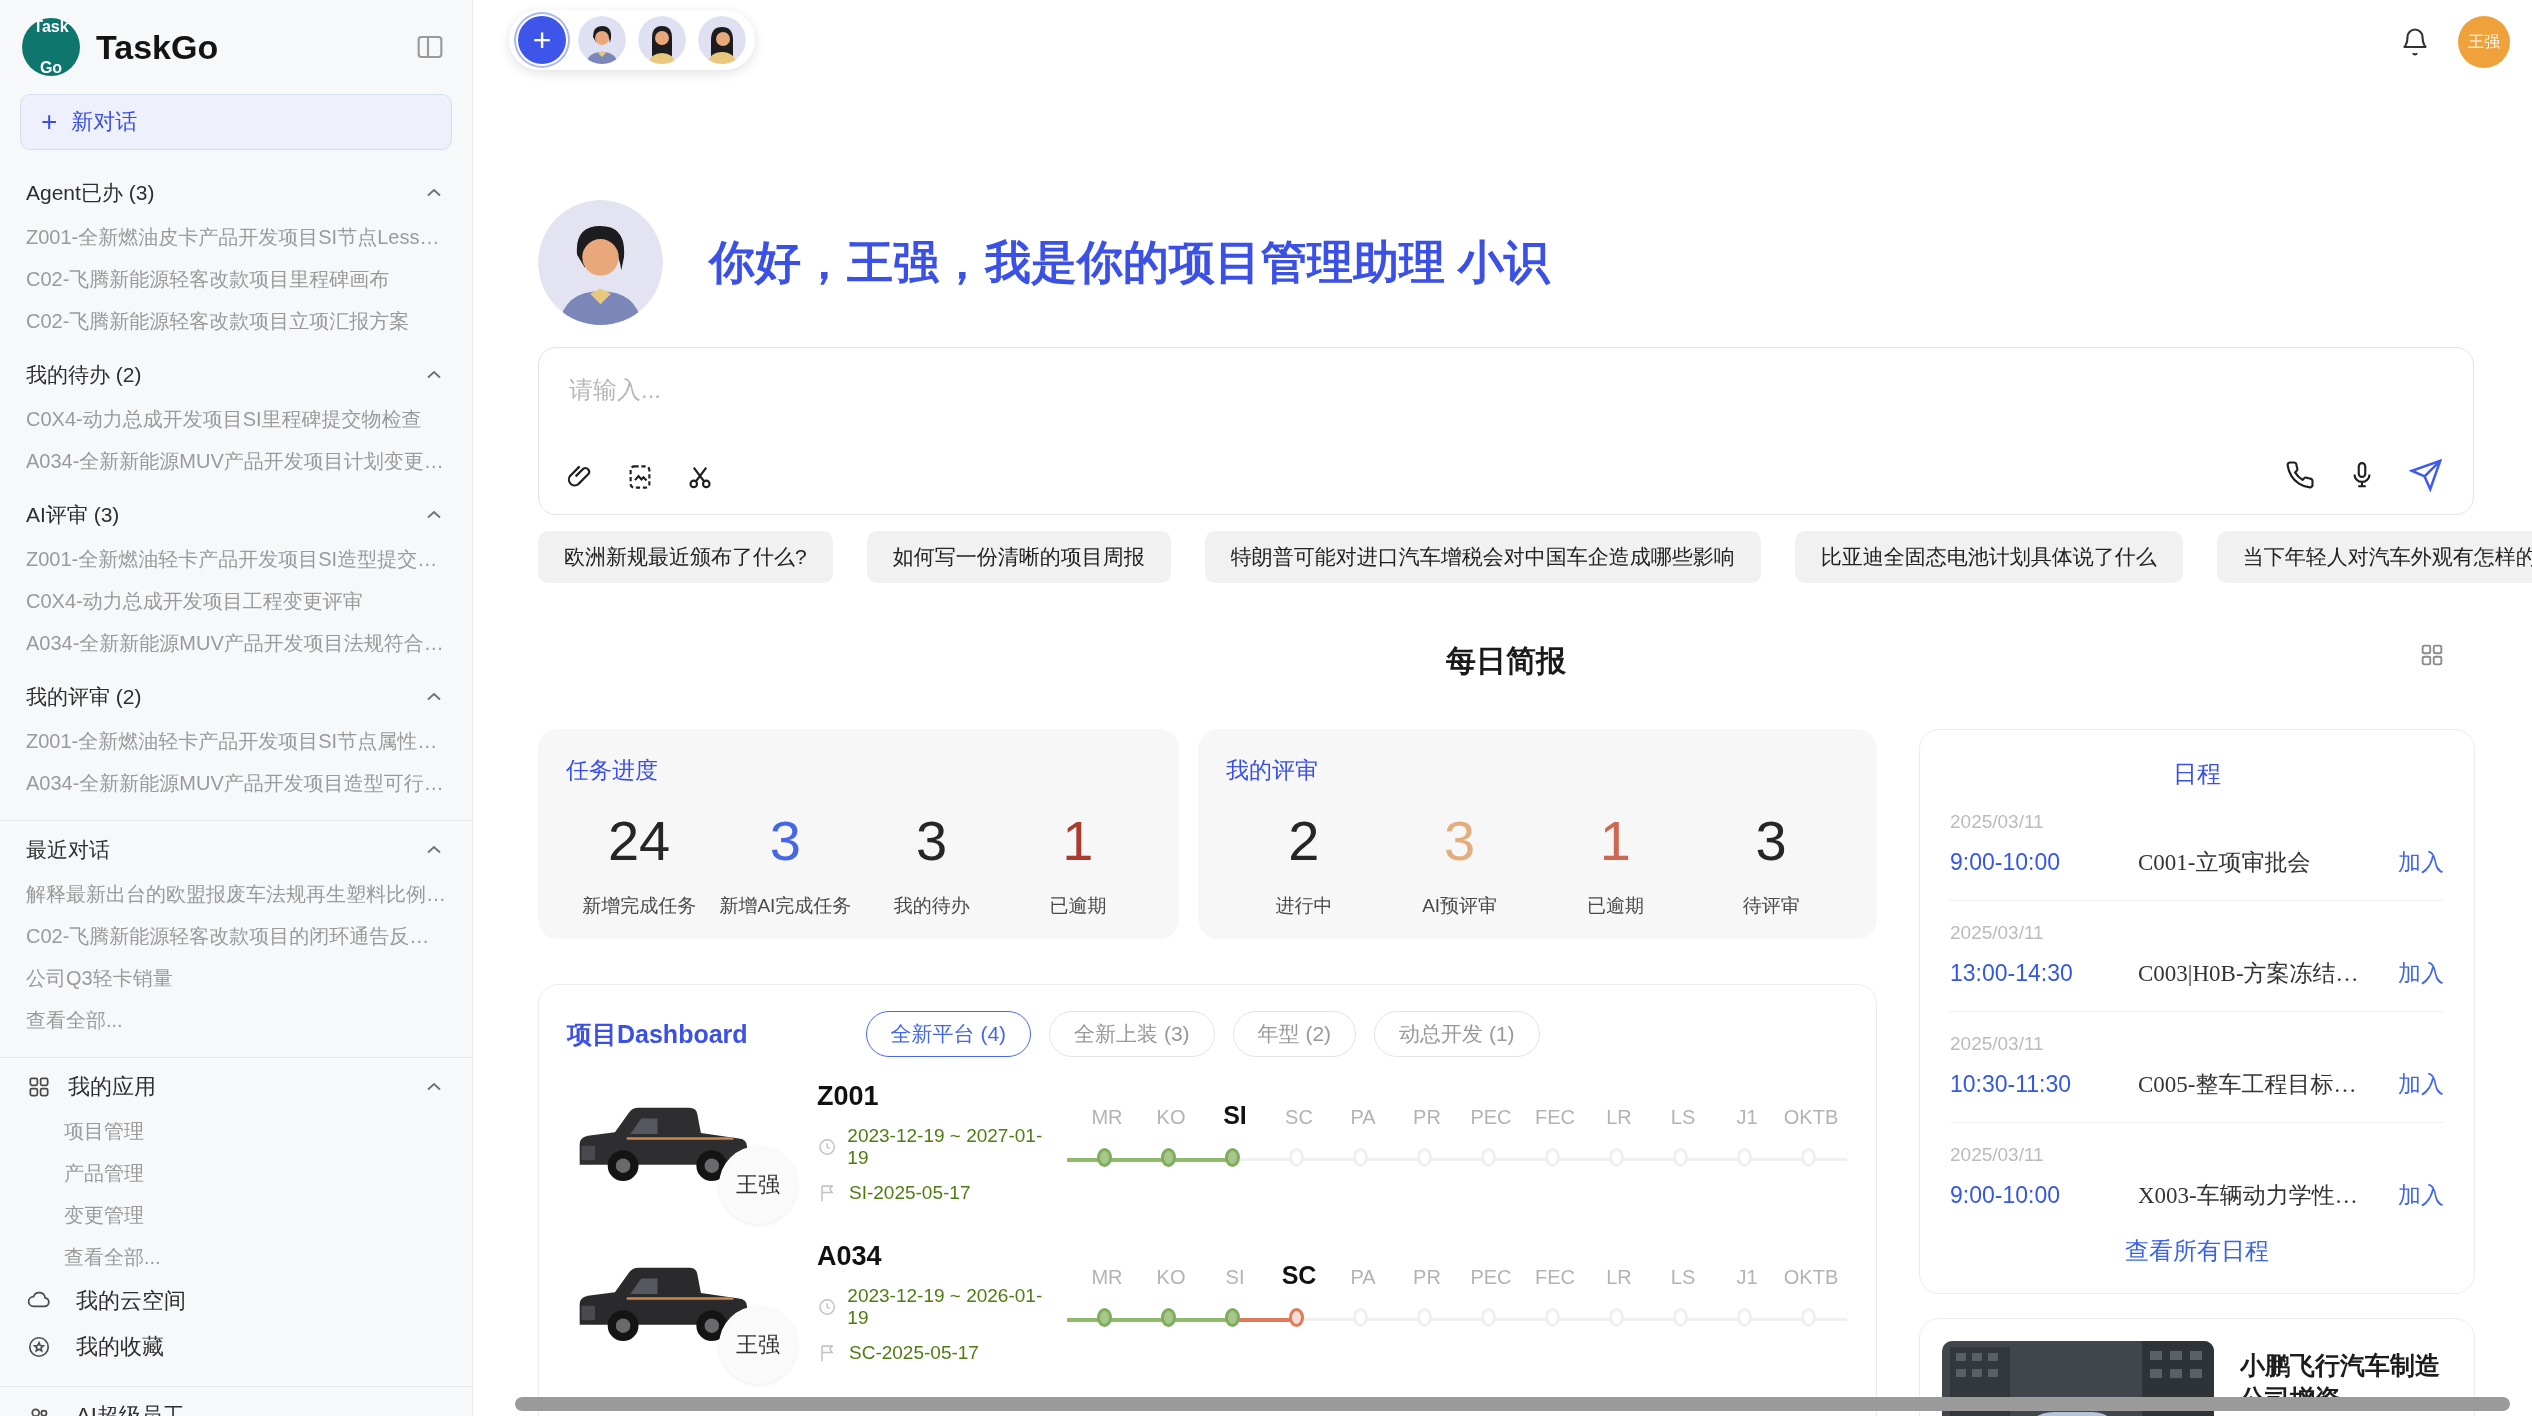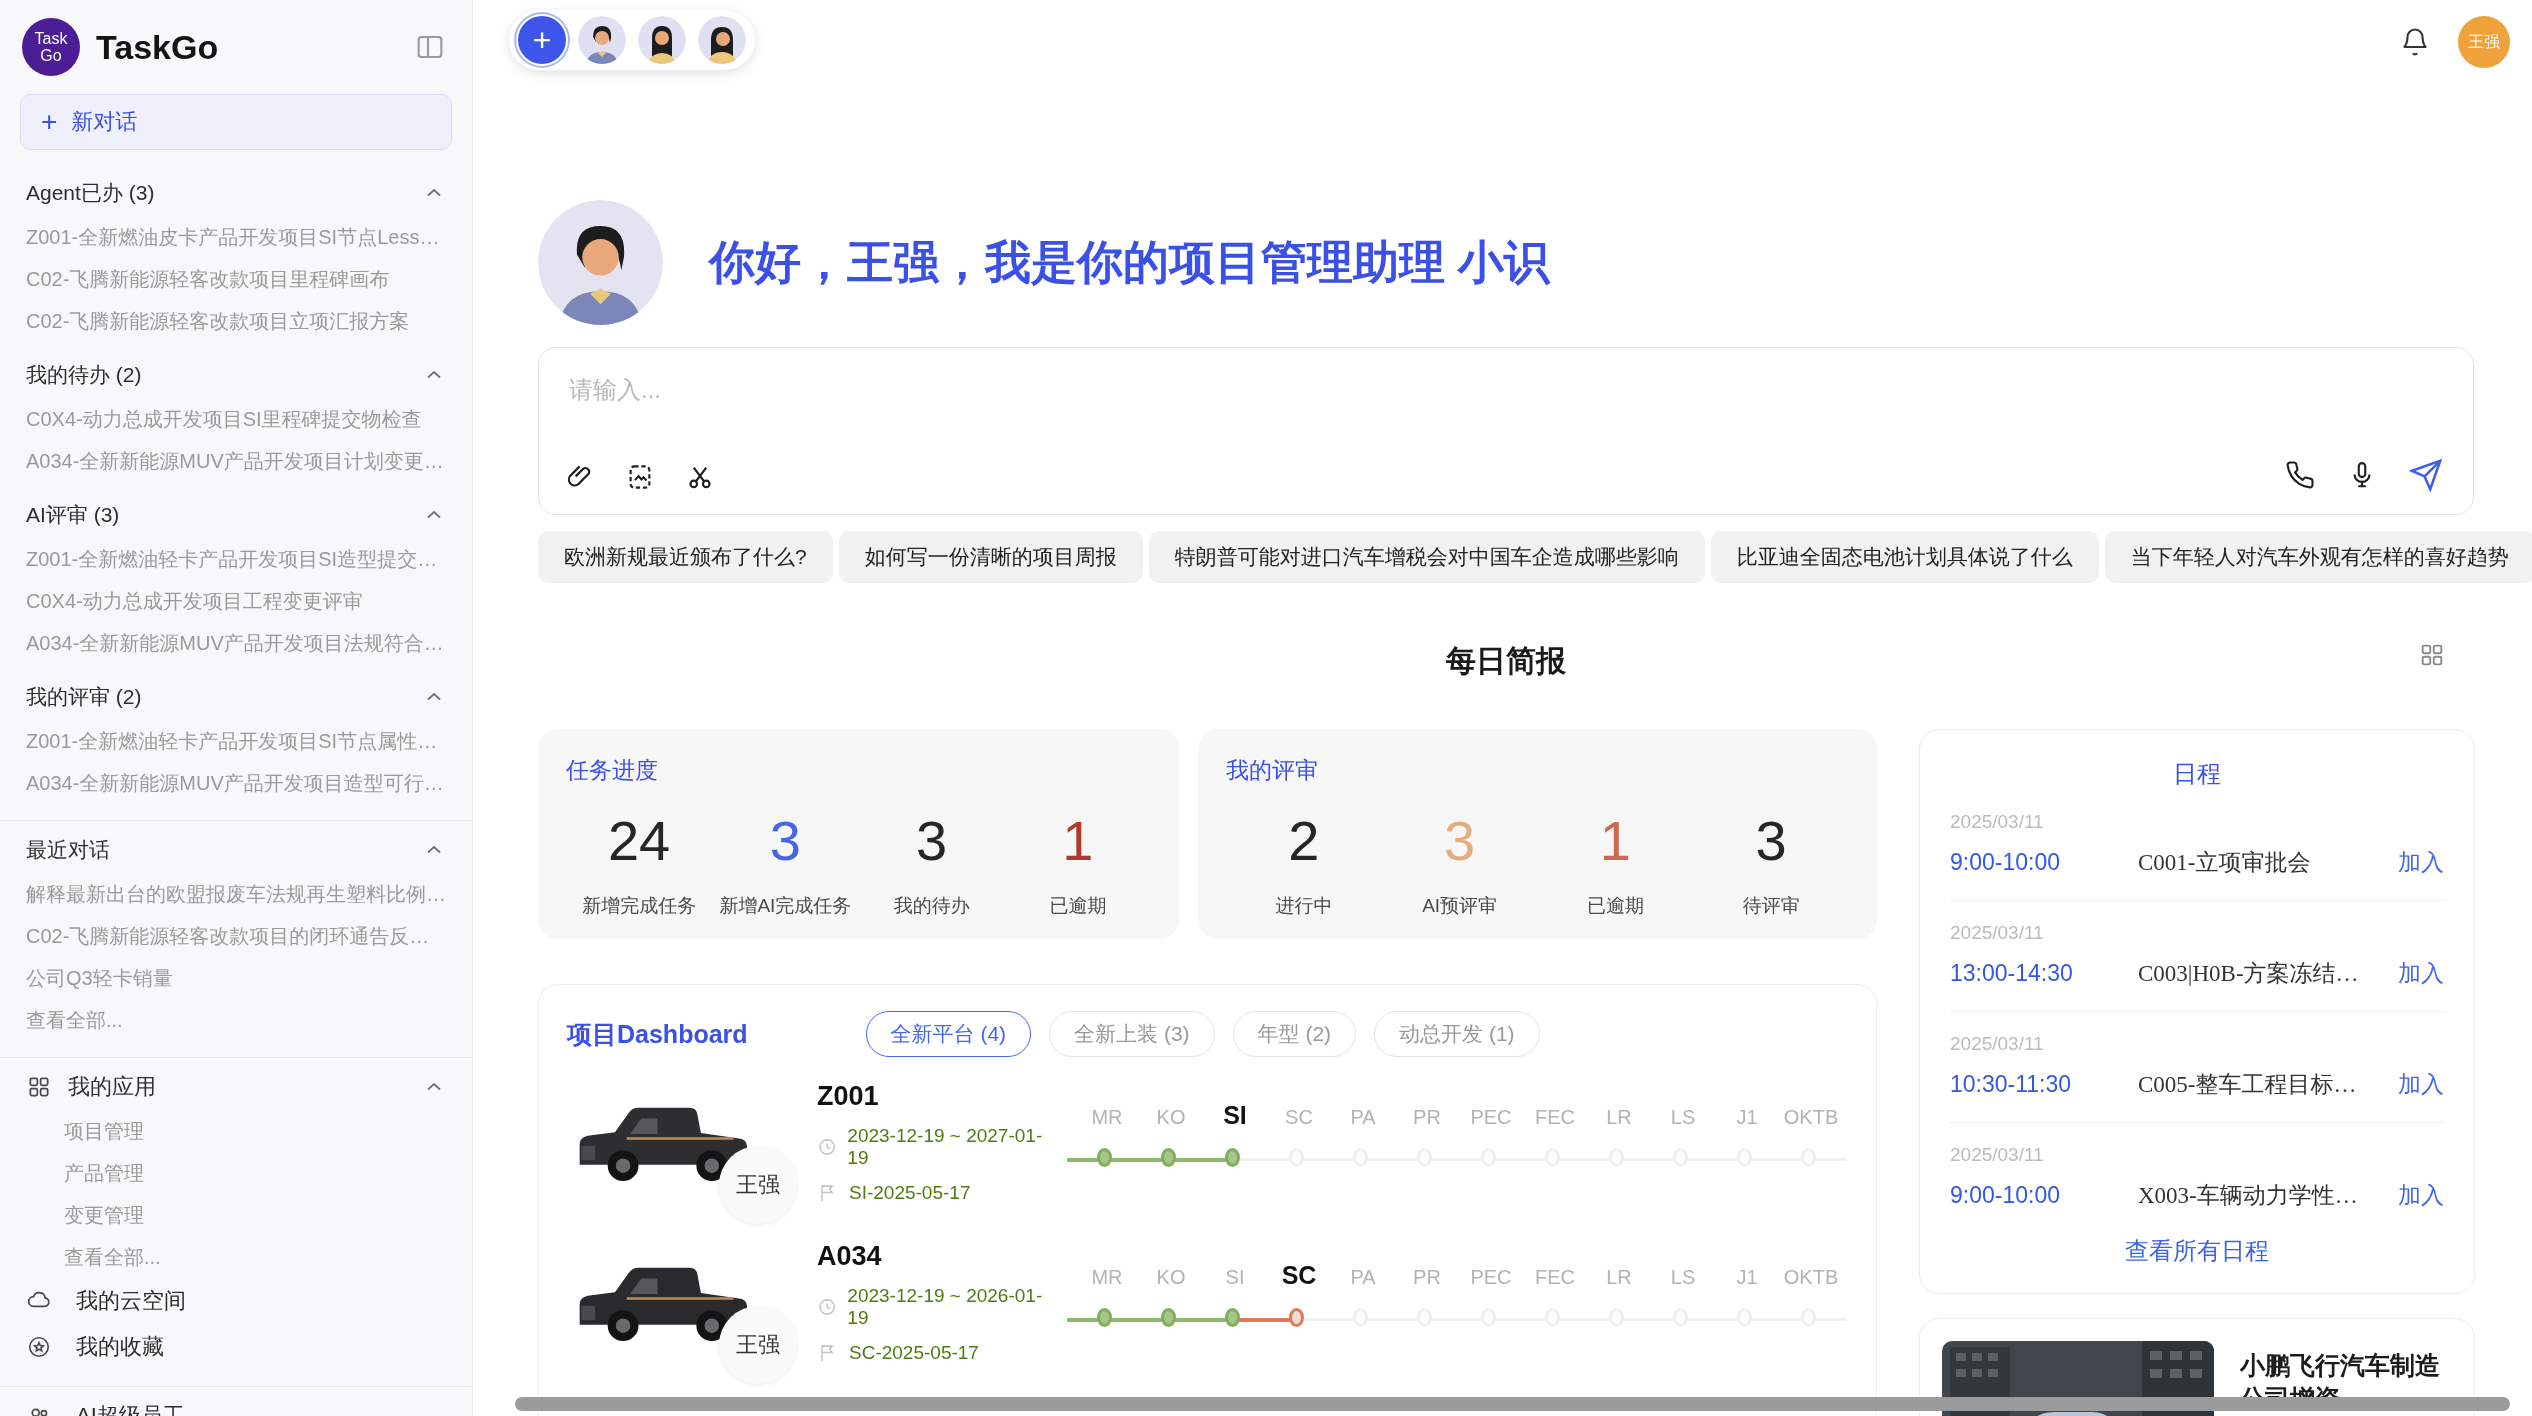--- a/index.html
+++ b/index.html
@@ -4,23 +4,23 @@
 <style>
   * { box-sizing: border-box; margin: 0; padding: 0; }
   html,body { width:2532px; height:1416px; overflow:hidden; background:#fff;
     font-family:"Liberation Sans", sans-serif; color:#1f1f1f; }
   svg { display:block; }
 
   
   .sidebar { position:absolute; left:0; top:0; width:473px; height:1416px;
     background:#f7f8fa; border-right:1px solid #ebebeb; overflow:hidden; }
   .sb-head { display:flex; align-items:center; padding:18px 22px 10px 22px; }
-  .logo { width:58px; height:58px; border-radius:50%; background:#4c1d95; color:#fff;
-    display:flex; flex-direction:column; align-items:center; justify-content:center;
-    font-size:16px; font-weight:400; line-height:1.08; flex:none; }
+  .logo { width:58px; height:58px; border-radius:50%; background:#0f766e; color:#fff;
+    display:flex; flex-direction:column; align-items:center; justify-content:space-between;
+    font-size:16px; font-weight:700; line-height:1.08; flex:none; }
   .app-name { font-size:34px; font-weight:700; color:#141414; margin-left:16px; flex:1; }
   .icon-btn { width:40px; height:40px; display:flex; align-items:center; justify-content:center; cursor:pointer; }
   .new-chat { margin:8px 20px 20px 20px; height:56px; border:1px solid #d9ddf3; background:#eef0fb;
     border-radius:10px; display:flex; align-items:center; gap:14px; padding:0 20px;
     color:#3b50e0; font-size:22px; cursor:pointer; }
   .new-chat .plus { font-size:28px; line-height:1; }
   .sb-section-head { display:flex; align-items:center; justify-content:space-between;
     padding:0 26px; height:46px; margin-top:10px; font-size:21px; color:#2e2e2e; cursor:pointer; }
   .sb-item { padding:0 26px; height:42px; line-height:42px; font-size:20px; color:#9a9a9a;
     white-space:nowrap; overflow:hidden; text-overflow:ellipsis; cursor:pointer; }
@@ -50,21 +50,21 @@
   .greet-text { font-size:46px; font-weight:700; color:#3b50e6; }
 
   .input-box { margin-top:22px; height:168px; border:1.5px solid #e3e3e6; border-radius:18px;
     background:#fff; position:relative; padding:26px 30px; cursor:text; }
   .input-box .ph { font-size:24px; color:#b8b8b8; }
   .input-icons-left { position:absolute; left:26px; bottom:22px; display:flex; gap:30px; align-items:center; }
   .input-icons-right { position:absolute; right:30px; bottom:22px; display:flex; gap:32px; align-items:center; }
   .in-icon { color:#1f1f1f; cursor:pointer; }
   .send { color:#3d5af1; }
 
-  .chips { margin-top:16px; display:flex; gap:6px; }
+  .chips { margin-top:16px; display:flex; gap:34px; }
   .chip { height:52px; background:#f1f1f2; border-radius:10px; display:flex; align-items:center;
     padding:0 26px; font-size:21px; color:#222; cursor:pointer; white-space:nowrap; }
 
   .briefing-head { margin-top:58px; position:relative; height:36px; }
   .briefing-title { text-align:center; font-size:30px; font-weight:700; color:#1a1a1a; }
   .briefing-grid { position:absolute; right:28px; top:0; color:#8a8a8a; cursor:pointer; }
 
   .cols { margin-top:52px; display:flex; gap:42px; }
   .col-left { width:1339px; flex:none; }
   .col-right { width:556px; flex:none; }

